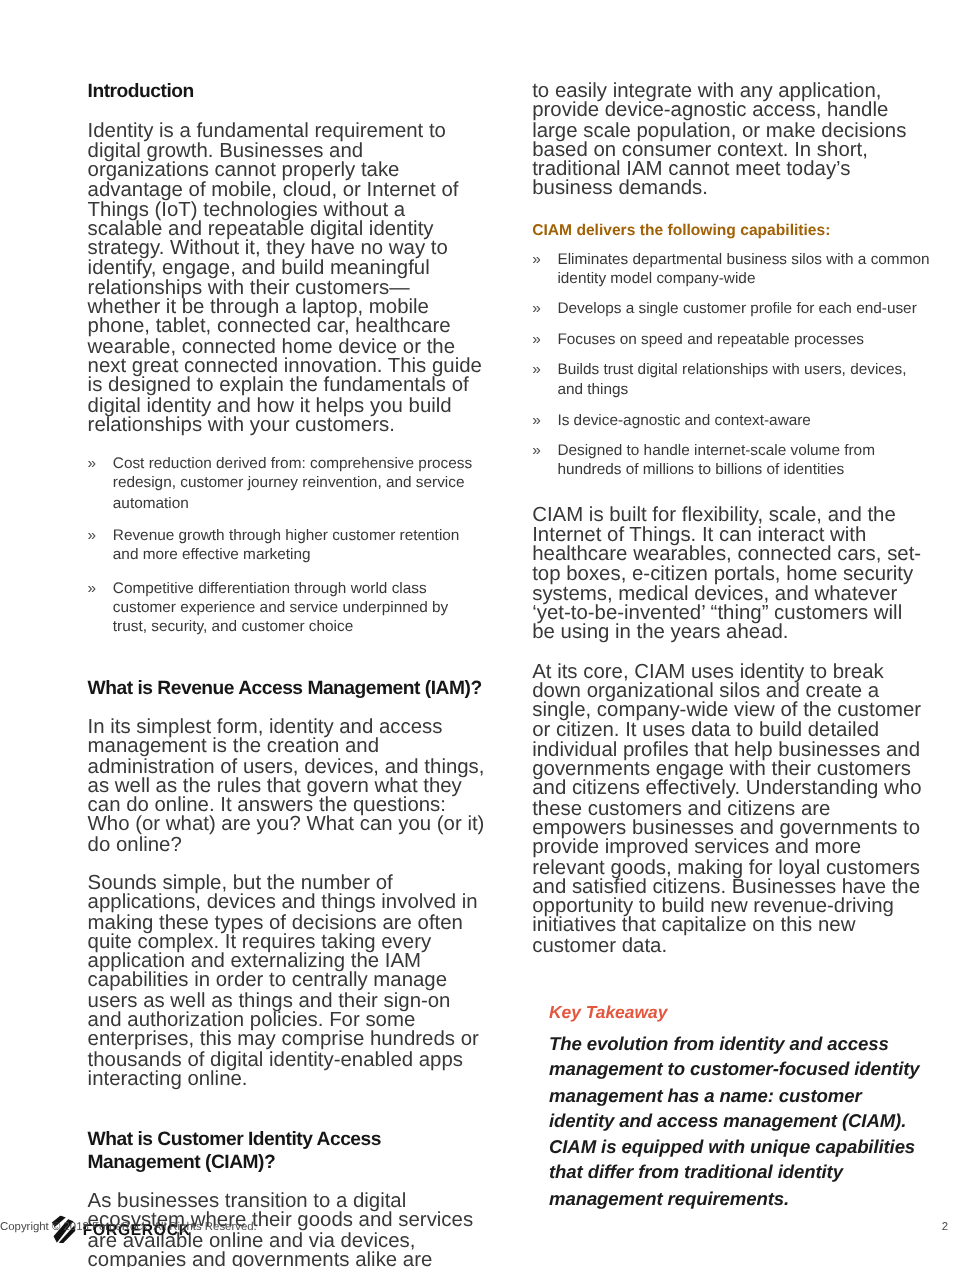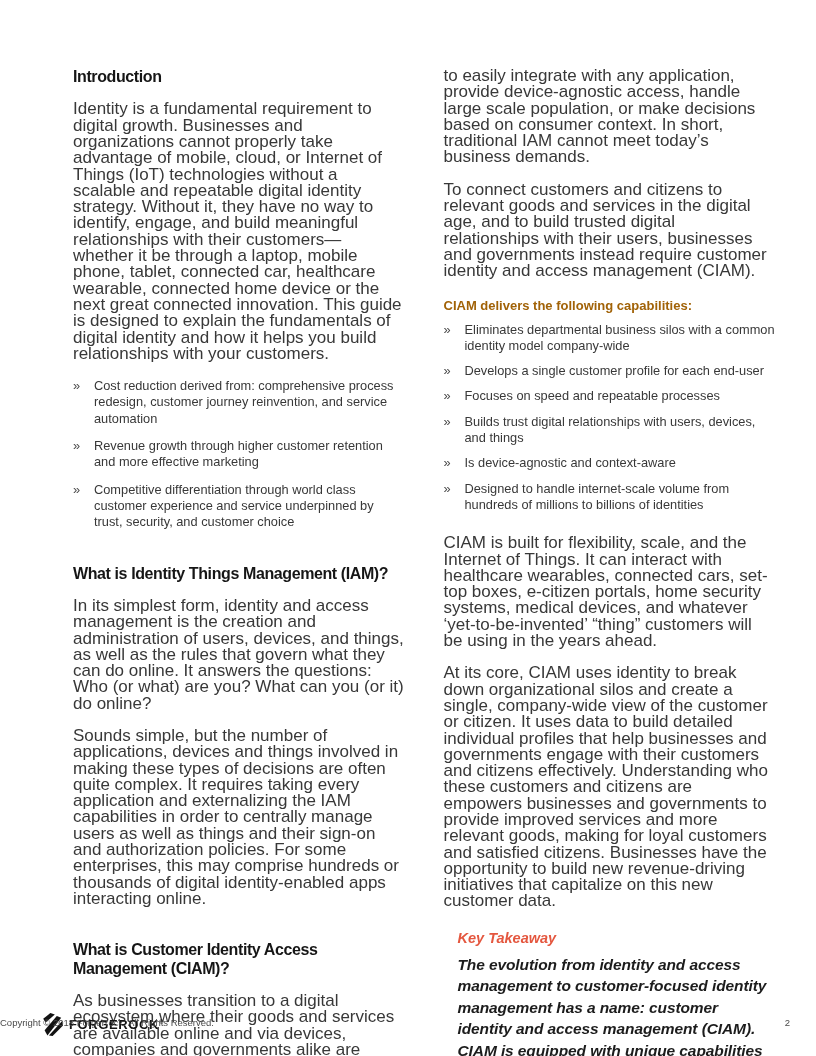--- a/index.html
+++ b/index.html
@@ -54,21 +54,21 @@
     color: #4a4a4a;
   }
 
   h3.accent {
     font-size: 13px;
     font-weight: bold;
     margin: 18px 0 9px 0;
   }
 
   .takeaway {
-    margin: 20px 0 0 14px;
+    margin: 40px 0 0 14px;
     width: 310px;
     font-style: italic;
     font-weight: bold;
   }
   .takeaway-heading {
     font-size: 14.5px;
     margin-bottom: 8px;
   }
   .takeaway-body {
     font-size: 15.5px;
@@ -123,32 +123,31 @@
           <div class="bullet">
             <span class="marker">»</span>
             <span class="bullet-text">Revenue growth through higher customer retention and more effective marketing</span>
           </div>
           <div class="bullet">
             <span class="marker">»</span>
             <span class="bullet-text">Competitive differentiation through world class customer experience and service underpinned by trust, security, and customer choice</span>
           </div>
         </div>
 
-      <h1 class="section gap-top">What is Identity Things Management (IAM)?</h1>
+      <h1 class="section gap-top">What is Revenue Access Management (IAM)?</h1>
       <p class="body">In its simplest form, identity and access management is the creation and administration of users, devices, and things, as well as the rules that govern what they can do online. It answers the questions: Who (or what) are you? What can you (or it) do online?</p>
       <p class="body">Sounds simple, but the number of applications, devices and things involved in making these types of decisions are often quite complex. It requires taking every application and externalizing the IAM capabilities in order to centrally manage users as well as things and their sign-on and authorization policies. For some enterprises, this may comprise hundreds or thousands of digital identity-enabled apps interacting online.</p>
 
       <h1 class="section gap-top">What is Customer Identity Access Management (CIAM)?</h1>
       <p class="body">As businesses transition to a digital ecosystem where their goods and services are available online and via devices, companies and governments alike are realizing that the ability to manage the digital identities of every customer, every prospect, and every citizen is fundamental to their success.</p>
       <p class="body no-bottom">Legacy IAM was based on monolithic platforms that used static rules to make decisions. It was not designed</p>
     </div>
 
     <div class="col">
       <p class="body">to easily integrate with any application, provide device-agnostic access, handle large scale population, or make decisions based on consumer context. In short, traditional IAM cannot meet today’s business demands.</p>
-      <p class="body">To connect customers and citizens to relevant goods and services in the digital age, and to build trusted digital relationships with their users, businesses and governments instead require customer identity and access management (CIAM).</p>
 
       <h3 class="accent" style="color: #a16207;">CIAM delivers the following capabilities:</h3>
       <div class="bullets tight">
           <div class="bullet">
             <span class="marker">»</span>
             <span class="bullet-text">Eliminates departmental business silos with a common identity model company-wide</span>
           </div>
           <div class="bullet">
             <span class="marker">»</span>
             <span class="bullet-text">Develops a single customer profile for each end-user</span>

